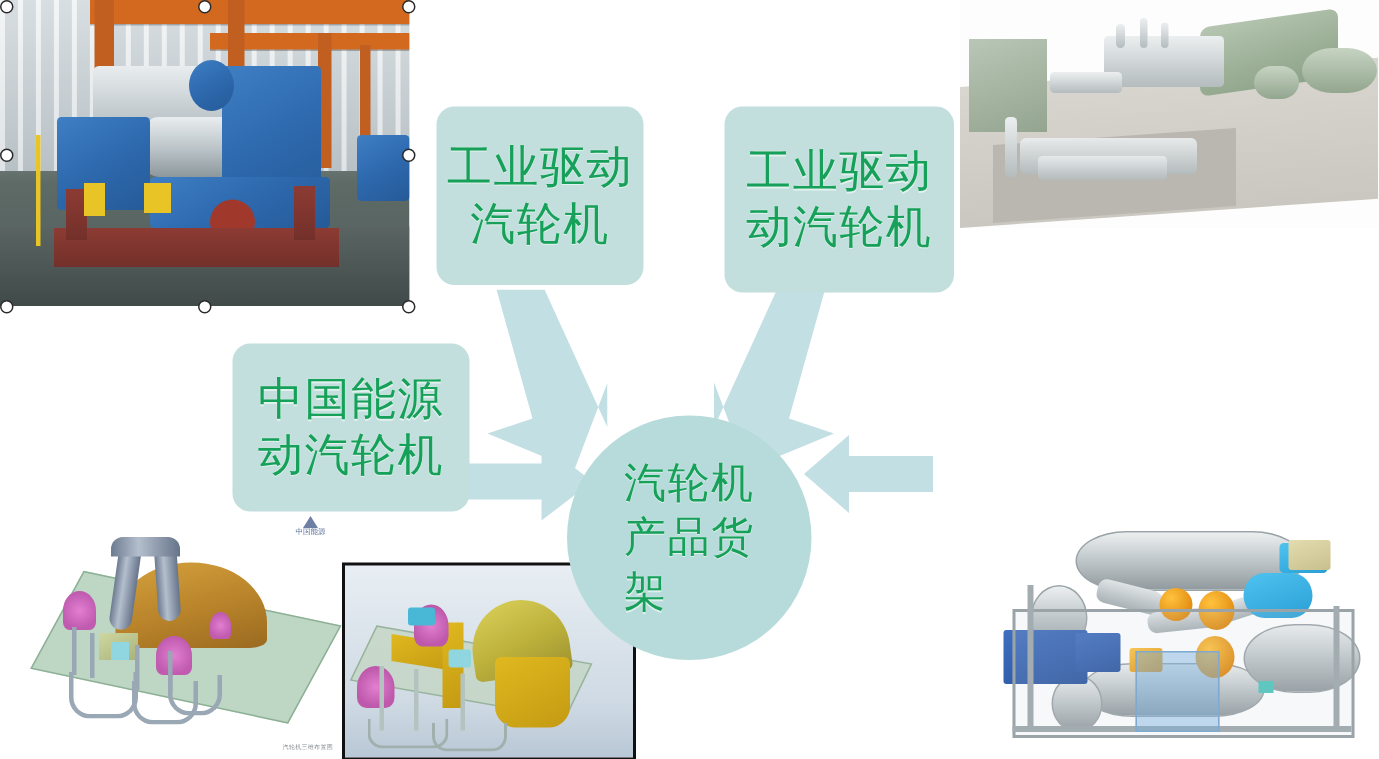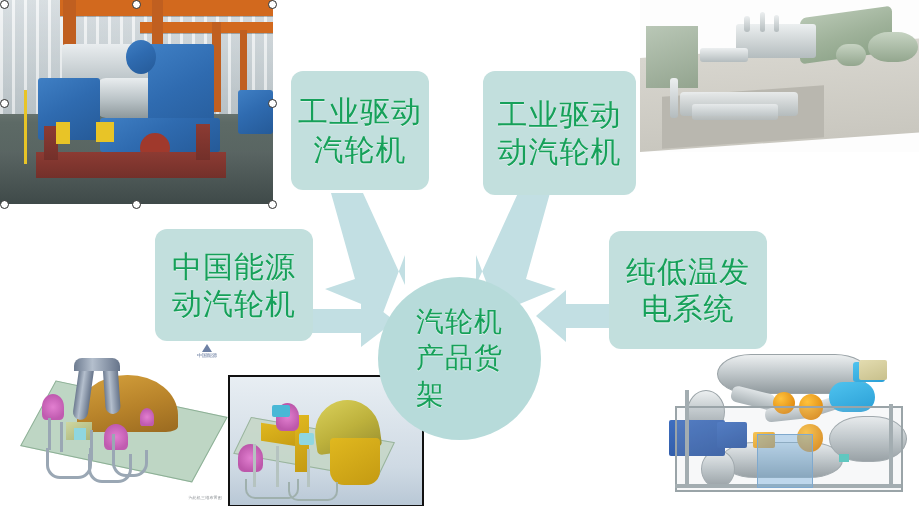--- a/index.html
+++ b/index.html
@@ -446,24 +446,20 @@
   <div class="label-box" id="box-compact">
     <span class="label-text">工业驱动
 动汽轮机</span>
   </div>
 
   <div class="label-box" id="box-impulse">
     <span class="label-text">中国能源
 动汽轮机</span>
   </div>
 
-  <div class="label-box" id="box-lowtemp">
-    <span class="label-text">纯低温发
-电系统</span>
-  </div>
 
   <div id="center-circle">
     <span class="label-text">汽轮机
 产品货
 架</span>
   </div>
 
   <div id="handles-layer">
       <div class="handle" style="left: 3px; top: 3px;"></div>
       <div class="handle" style="left: 135px; top: 3px;"></div>

